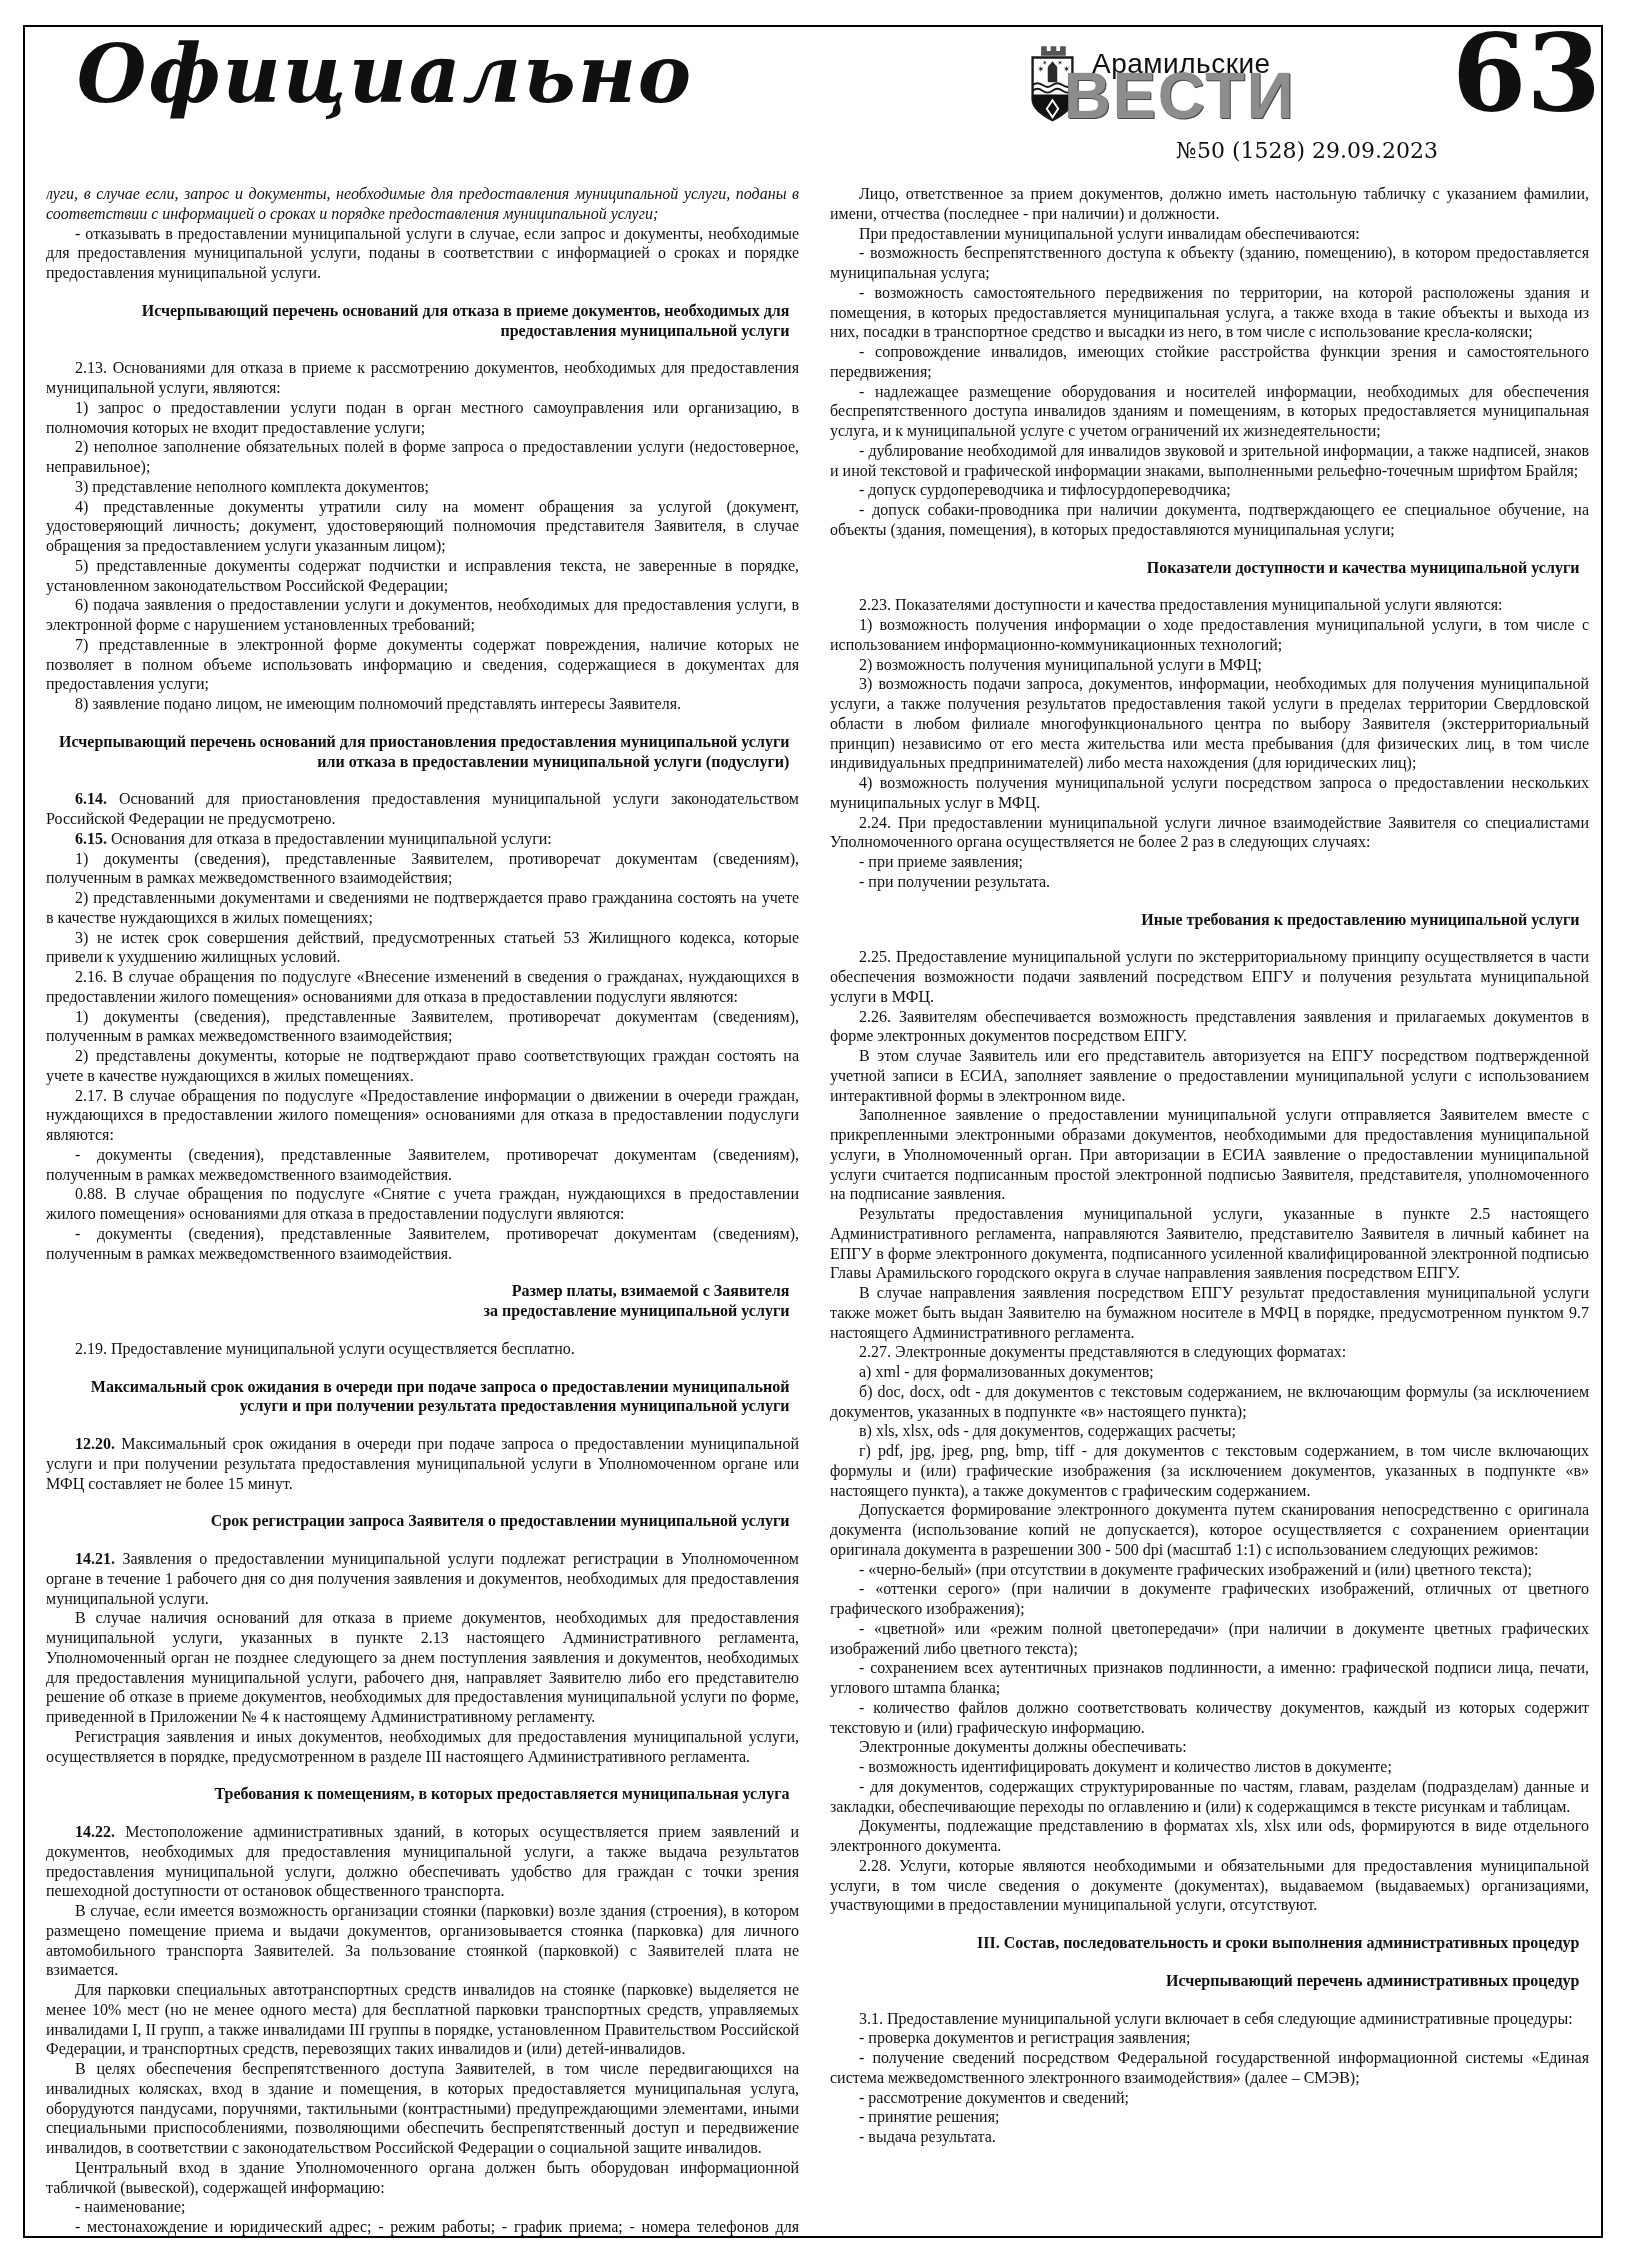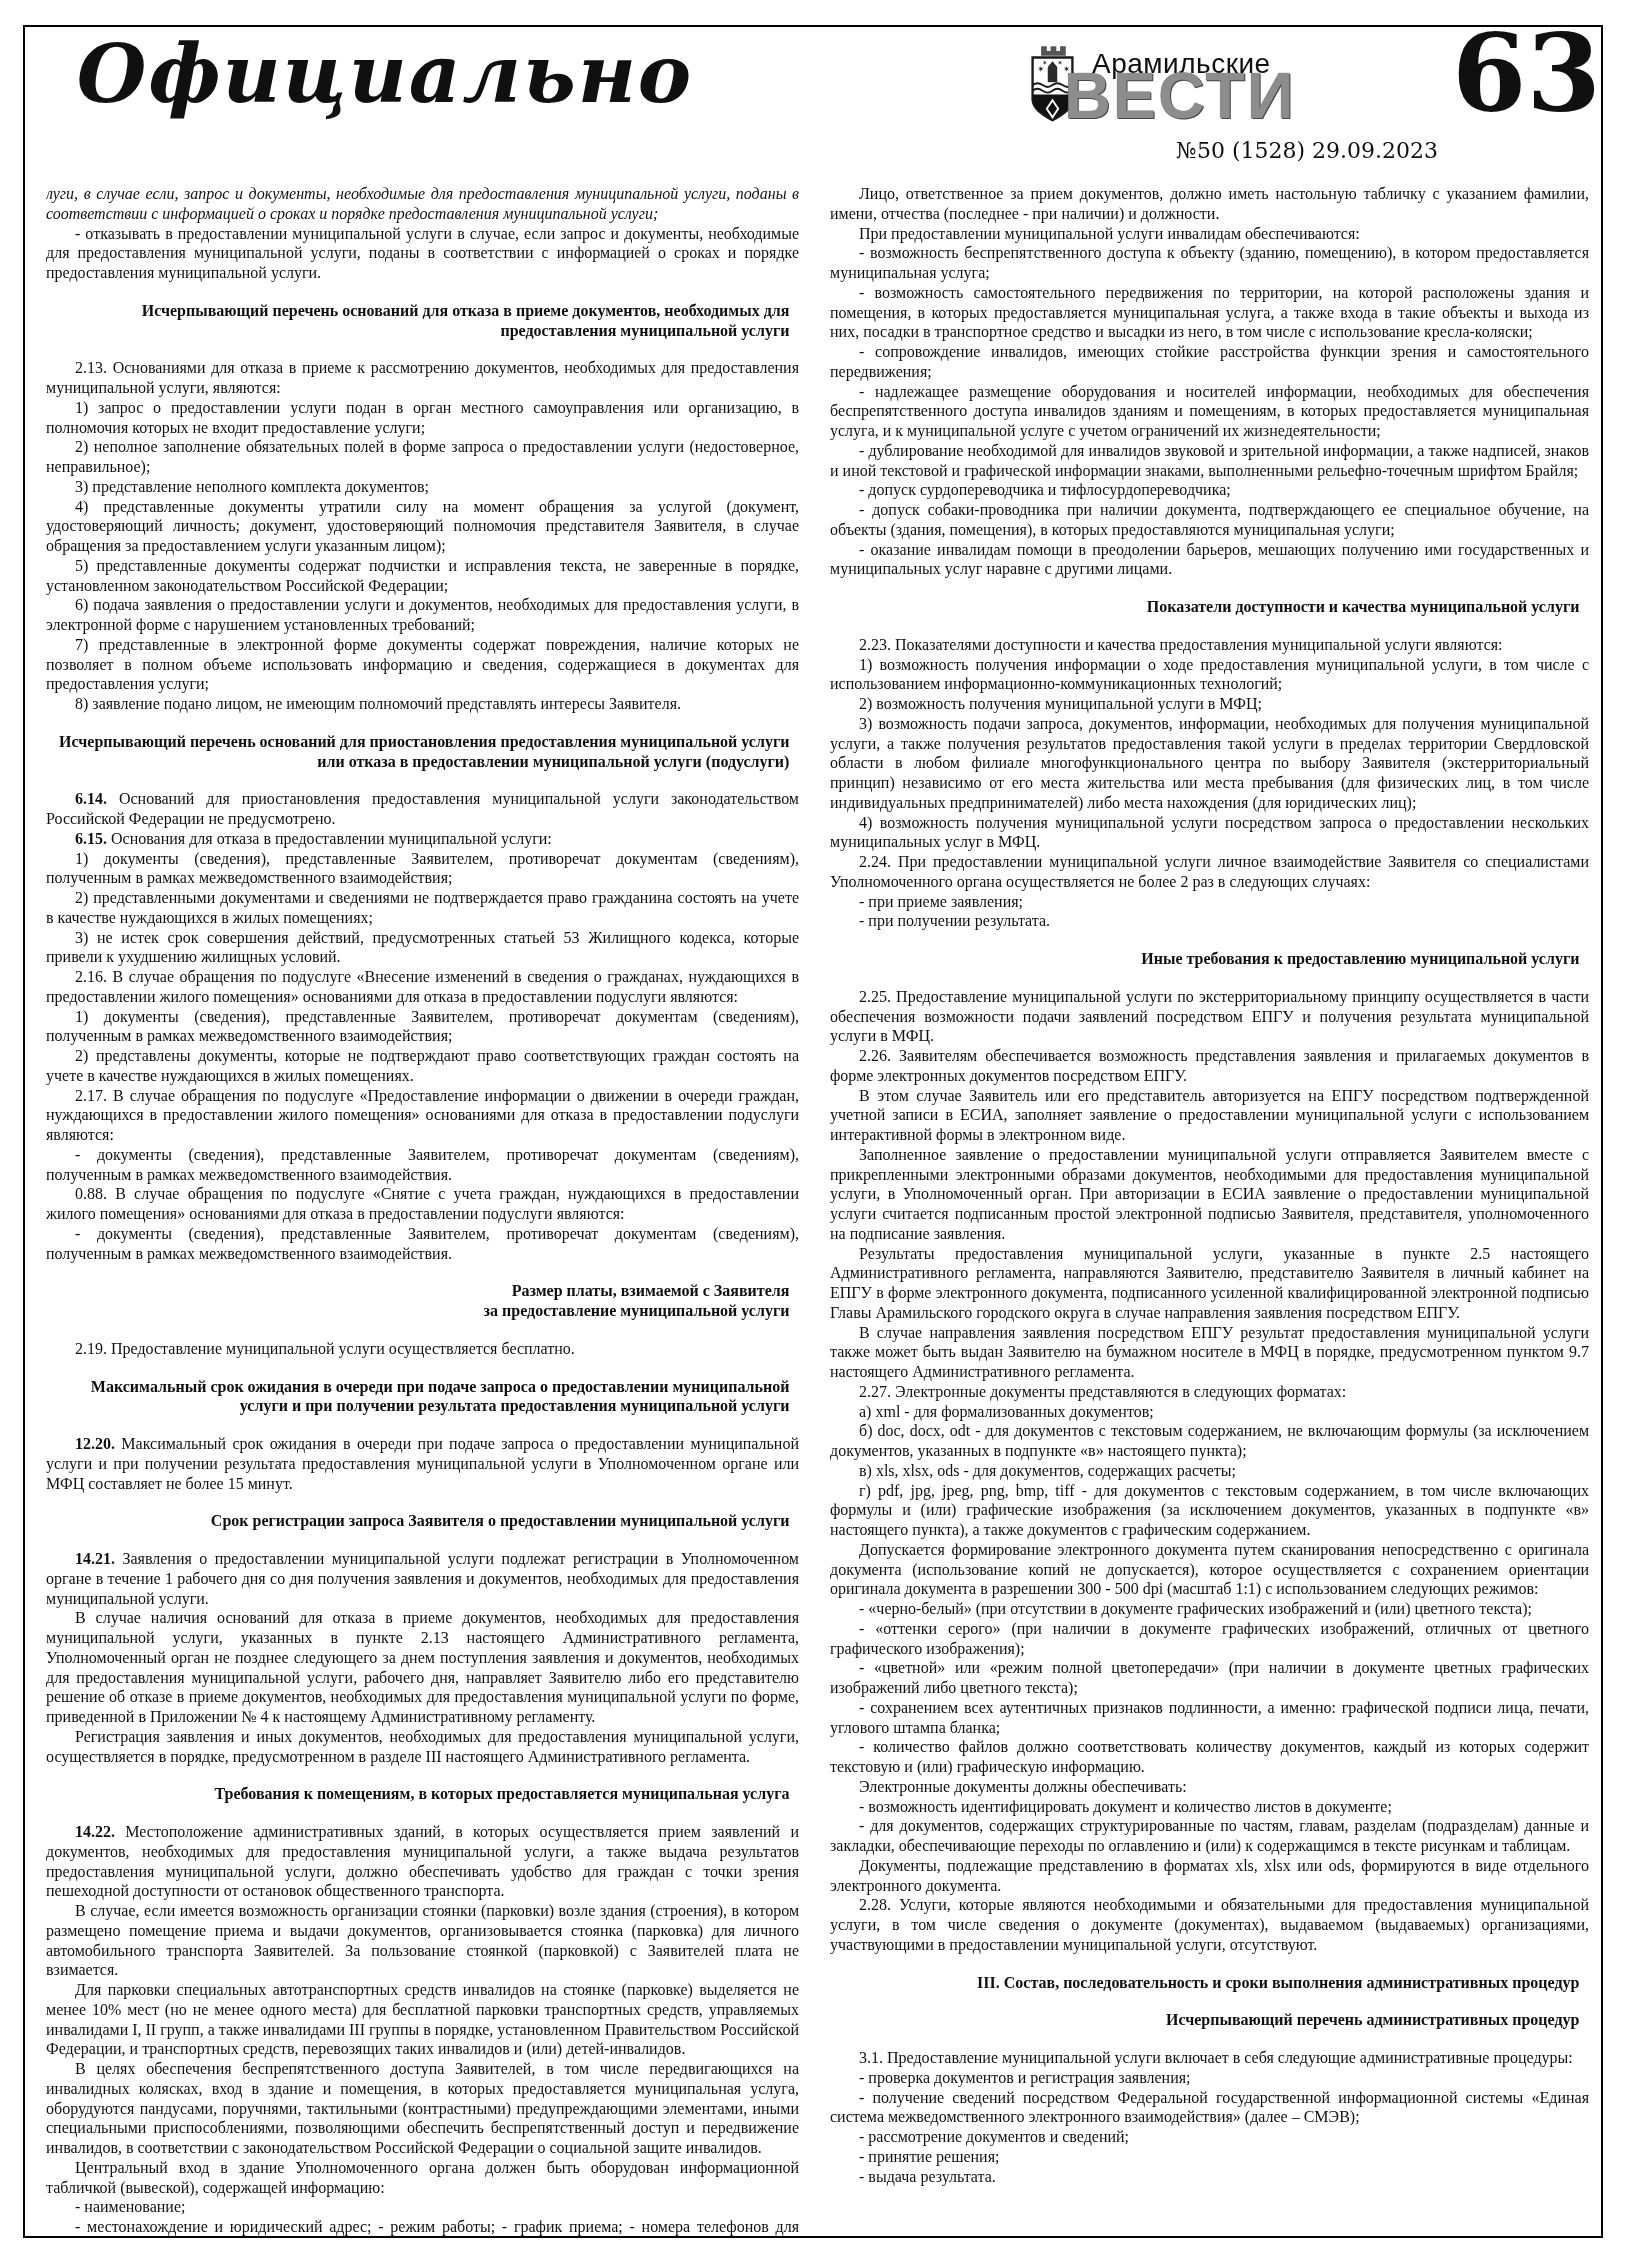--- a/index.html
+++ b/index.html
@@ -105,21 +105,20 @@
   <div class="col col-right" id="col-right">
       <div class="para">Лицо, ответственное за прием документов, должно иметь настольную табличку с указанием фамилии, имени, отчества (последнее - при наличии) и должности.</div>
       <div class="para">При предоставлении муниципальной услуги инвалидам обеспечиваются:</div>
       <div class="para">- возможность беспрепятственного доступа к объекту (зданию, помещению), в котором предоставляется муниципальная услуга;</div>
       <div class="para">- возможность самостоятельного передвижения по территории, на которой расположены здания и помещения, в которых предоставляется муниципальная услуга, а также входа в такие объекты и выхода из них, посадки в транспортное средство и высадки из него, в том числе с использование кресла-коляски;</div>
       <div class="para">- сопровождение инвалидов, имеющих стойкие расстройства функции зрения и самостоятельного передвижения;</div>
       <div class="para">- надлежащее размещение оборудования и носителей информации, необходимых для обеспечения беспрепятственного доступа инвалидов зданиям и помещениям, в которых предоставляется муниципальная услуга, и к муниципальной услуге с учетом ограничений их жизнедеятельности;</div>
       <div class="para">- дублирование необходимой для инвалидов звуковой и зрительной информации, а также надписей, знаков и иной текстовой и графической информации знаками, выполненными рельефно-точечным шрифтом Брайля;</div>
       <div class="para">-  допуск сурдопереводчика и тифлосурдопереводчика;</div>
       <div class="para">- допуск собаки-проводника при наличии документа, подтверждающего  ее специальное обучение, на объекты (здания, помещения), в которых предоставляются муниципальная услуги;</div>
-      <div class="para">- оказание инвалидам помощи в преодолении барьеров, мешающих получению ими государственных и муниципальных услуг наравне с другими лицами.</div>
       <div class="hd">Показатели доступности и качества муниципальной услуги</div>
       <div class="para">2.23. Показателями доступности и качества предоставления муниципальной услуги являются:</div>
       <div class="para">1) возможность получения информации о ходе предоставления муниципальной услуги, в том числе с использованием информационно-коммуникационных технологий;</div>
       <div class="para">2) возможность получения муниципальной услуги в МФЦ;</div>
       <div class="para">3) возможность подачи запроса, документов, информации, необходимых для получения муниципальной услуги, а также получения результатов предоставления такой услуги в пределах территории Свердловской области в любом филиале многофункционального центра по выбору Заявителя (экстерриториальный принцип) независимо от его места жительства или места пребывания (для физических лиц, в том числе индивидуальных предпринимателей) либо места нахождения (для юридических лиц);</div>
       <div class="para">4) возможность получения муниципальной услуги посредством запроса о предоставлении нескольких муниципальных услуг в МФЦ.</div>
       <div class="para">2.24. При предоставлении муниципальной услуги личное взаимодействие Заявителя со специалистами Уполномоченного органа осуществляется не более 2 раз в следующих случаях:</div>
       <div class="para">- при приеме заявления;</div>
       <div class="para">- при получении результата.</div>
       <div class="hd">Иные требования к предоставлению муниципальной услуги</div>

